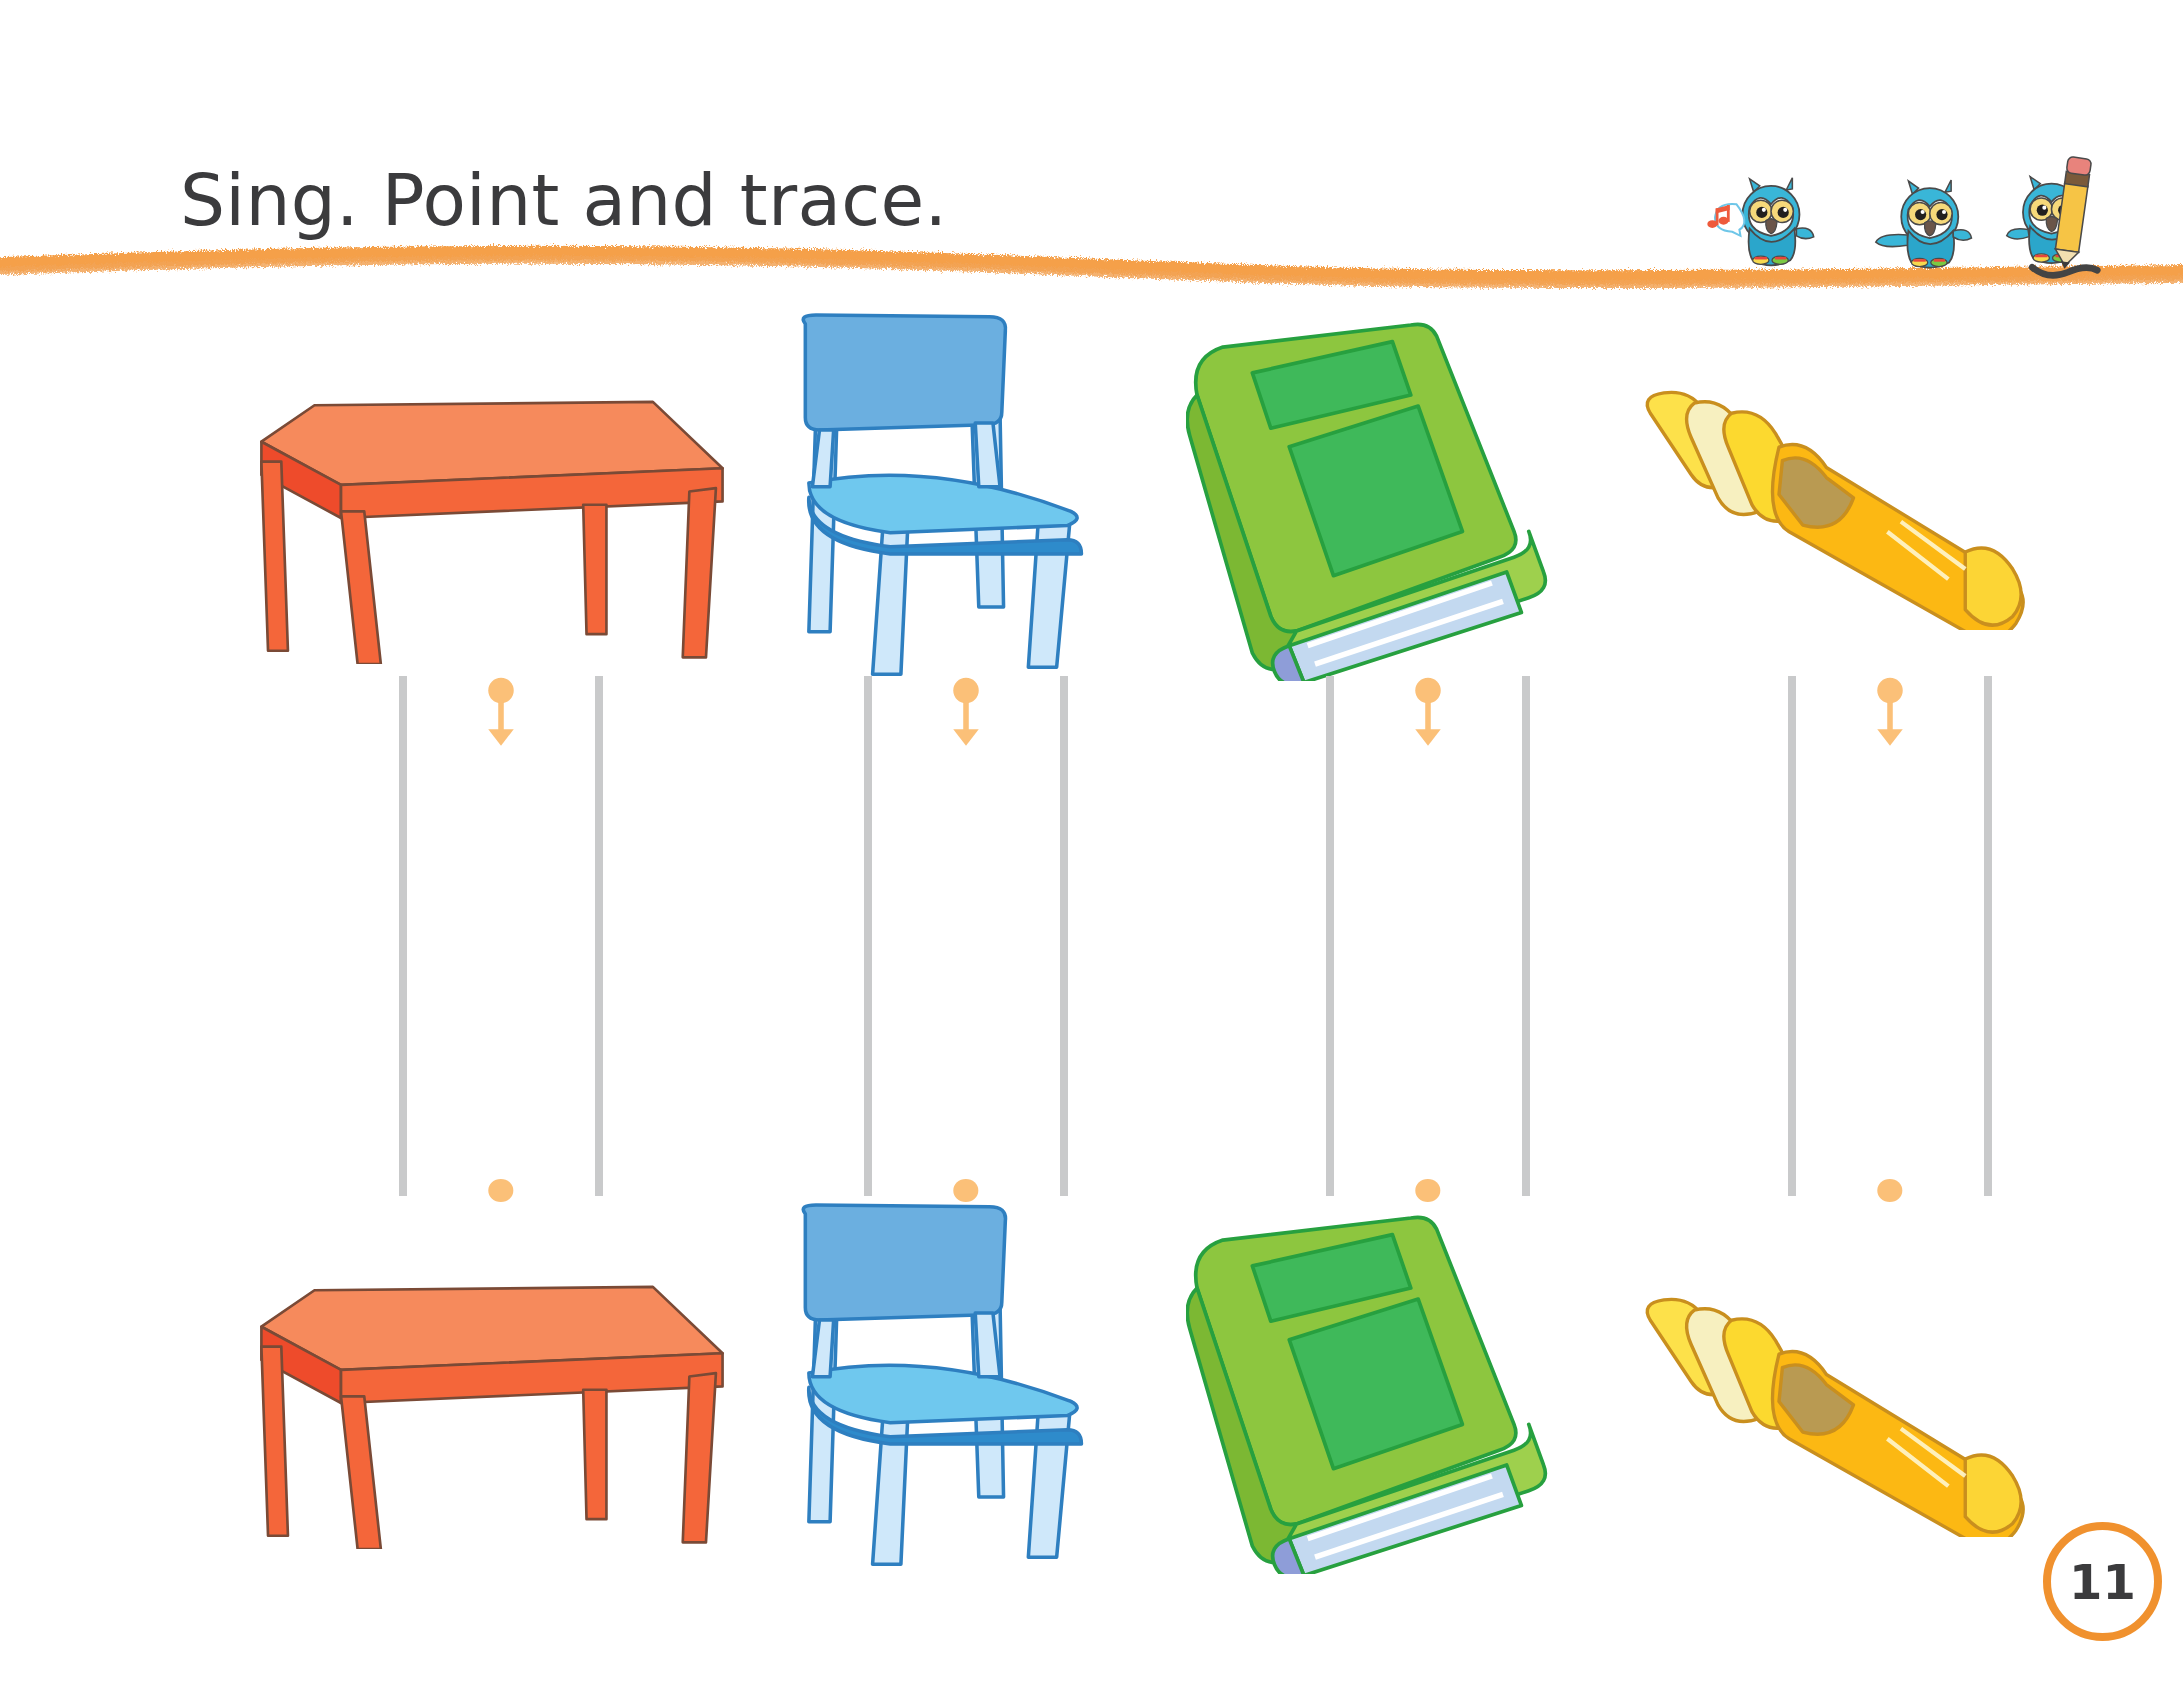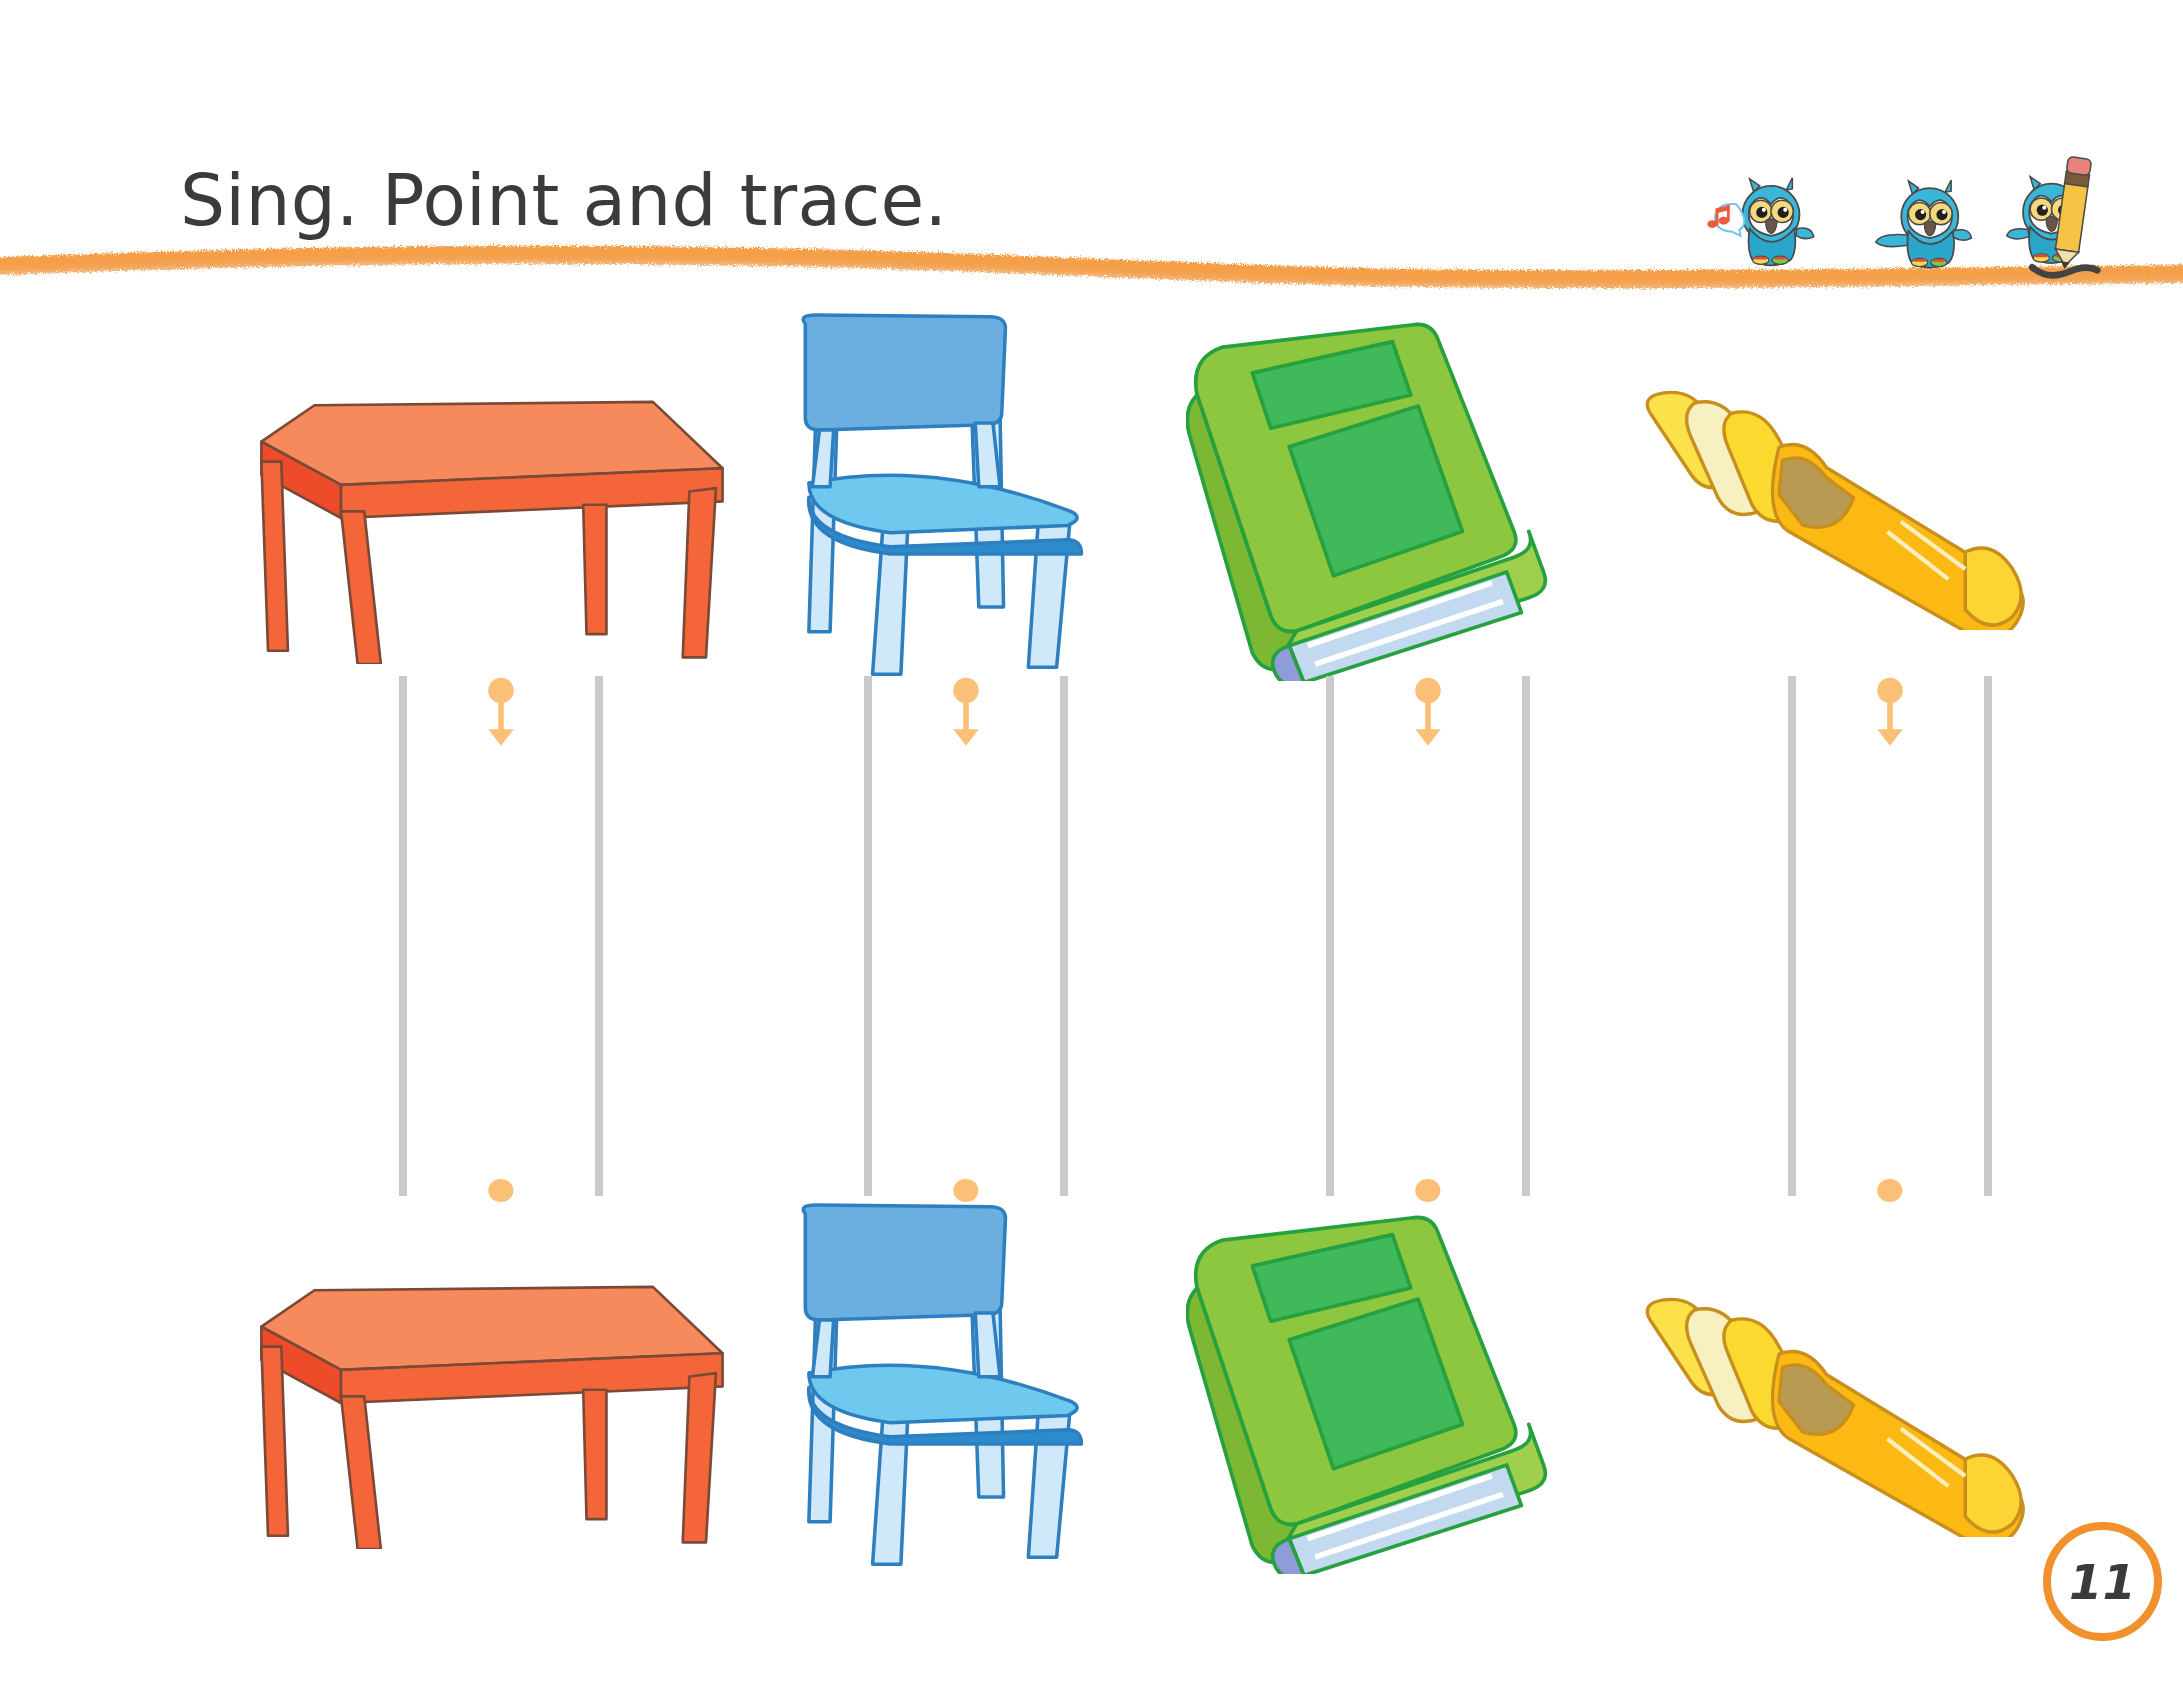--- a/index.html
+++ b/index.html
@@ -32,21 +32,21 @@
 
   
   .obj{position:absolute;}
 
   
   .page-num{
     position:absolute;left:2043px;top:1522px;width:119px;height:119px;
     border-radius:50%;border:8.9px solid #f0912e;box-sizing:border-box;
     display:flex;align-items:center;justify-content:center;
     font-size:48px;color:#3b3b3d;font-weight:700;
-    font-family:"DejaVu Sans", sans-serif;background:#fff;font-style:italic;
+    font-family:"DejaVu Sans", sans-serif;background:#fff;
   }
 </style>
 </head>
 <body>
 
 <div class="page">
 
   <div class="header-title">Sing. Point and trace.</div>
 
   <svg class="divider" viewBox="0 0 3947 160" preserveAspectRatio="none">

